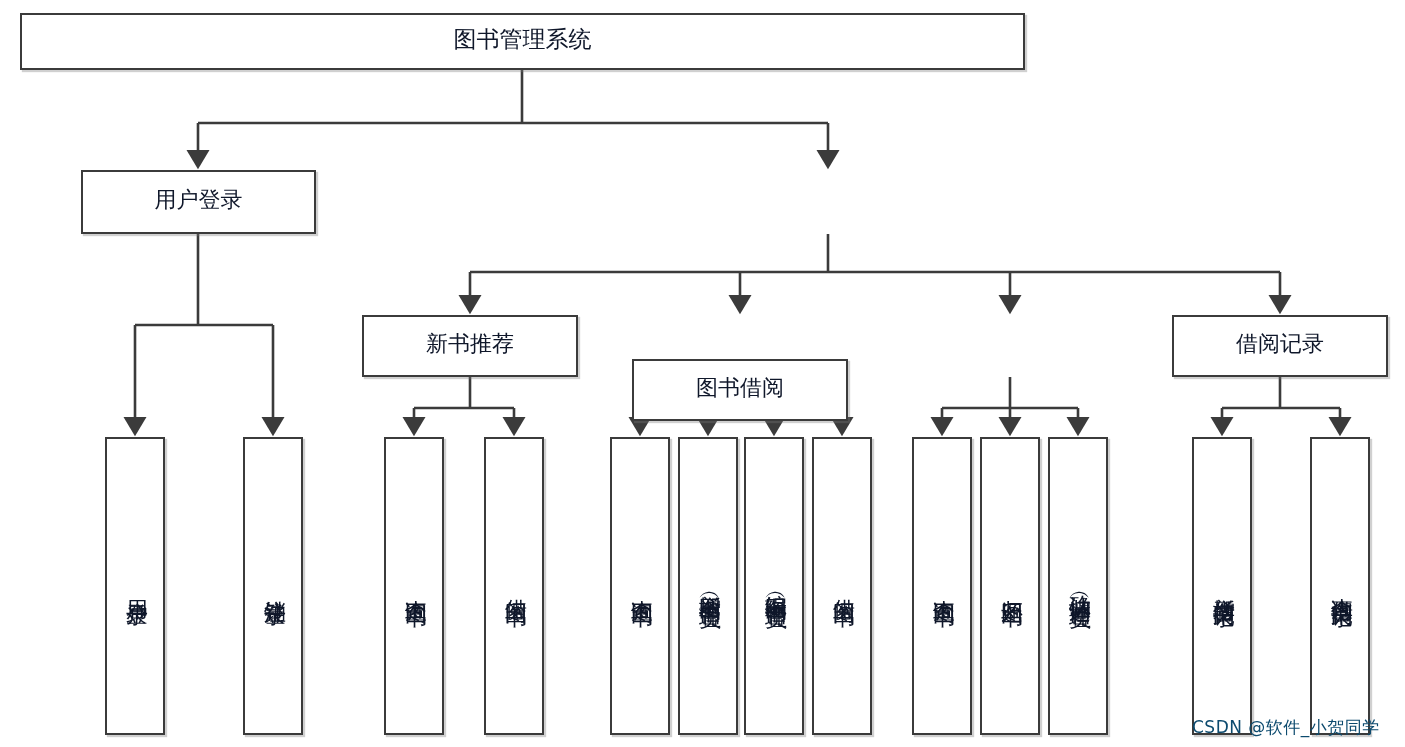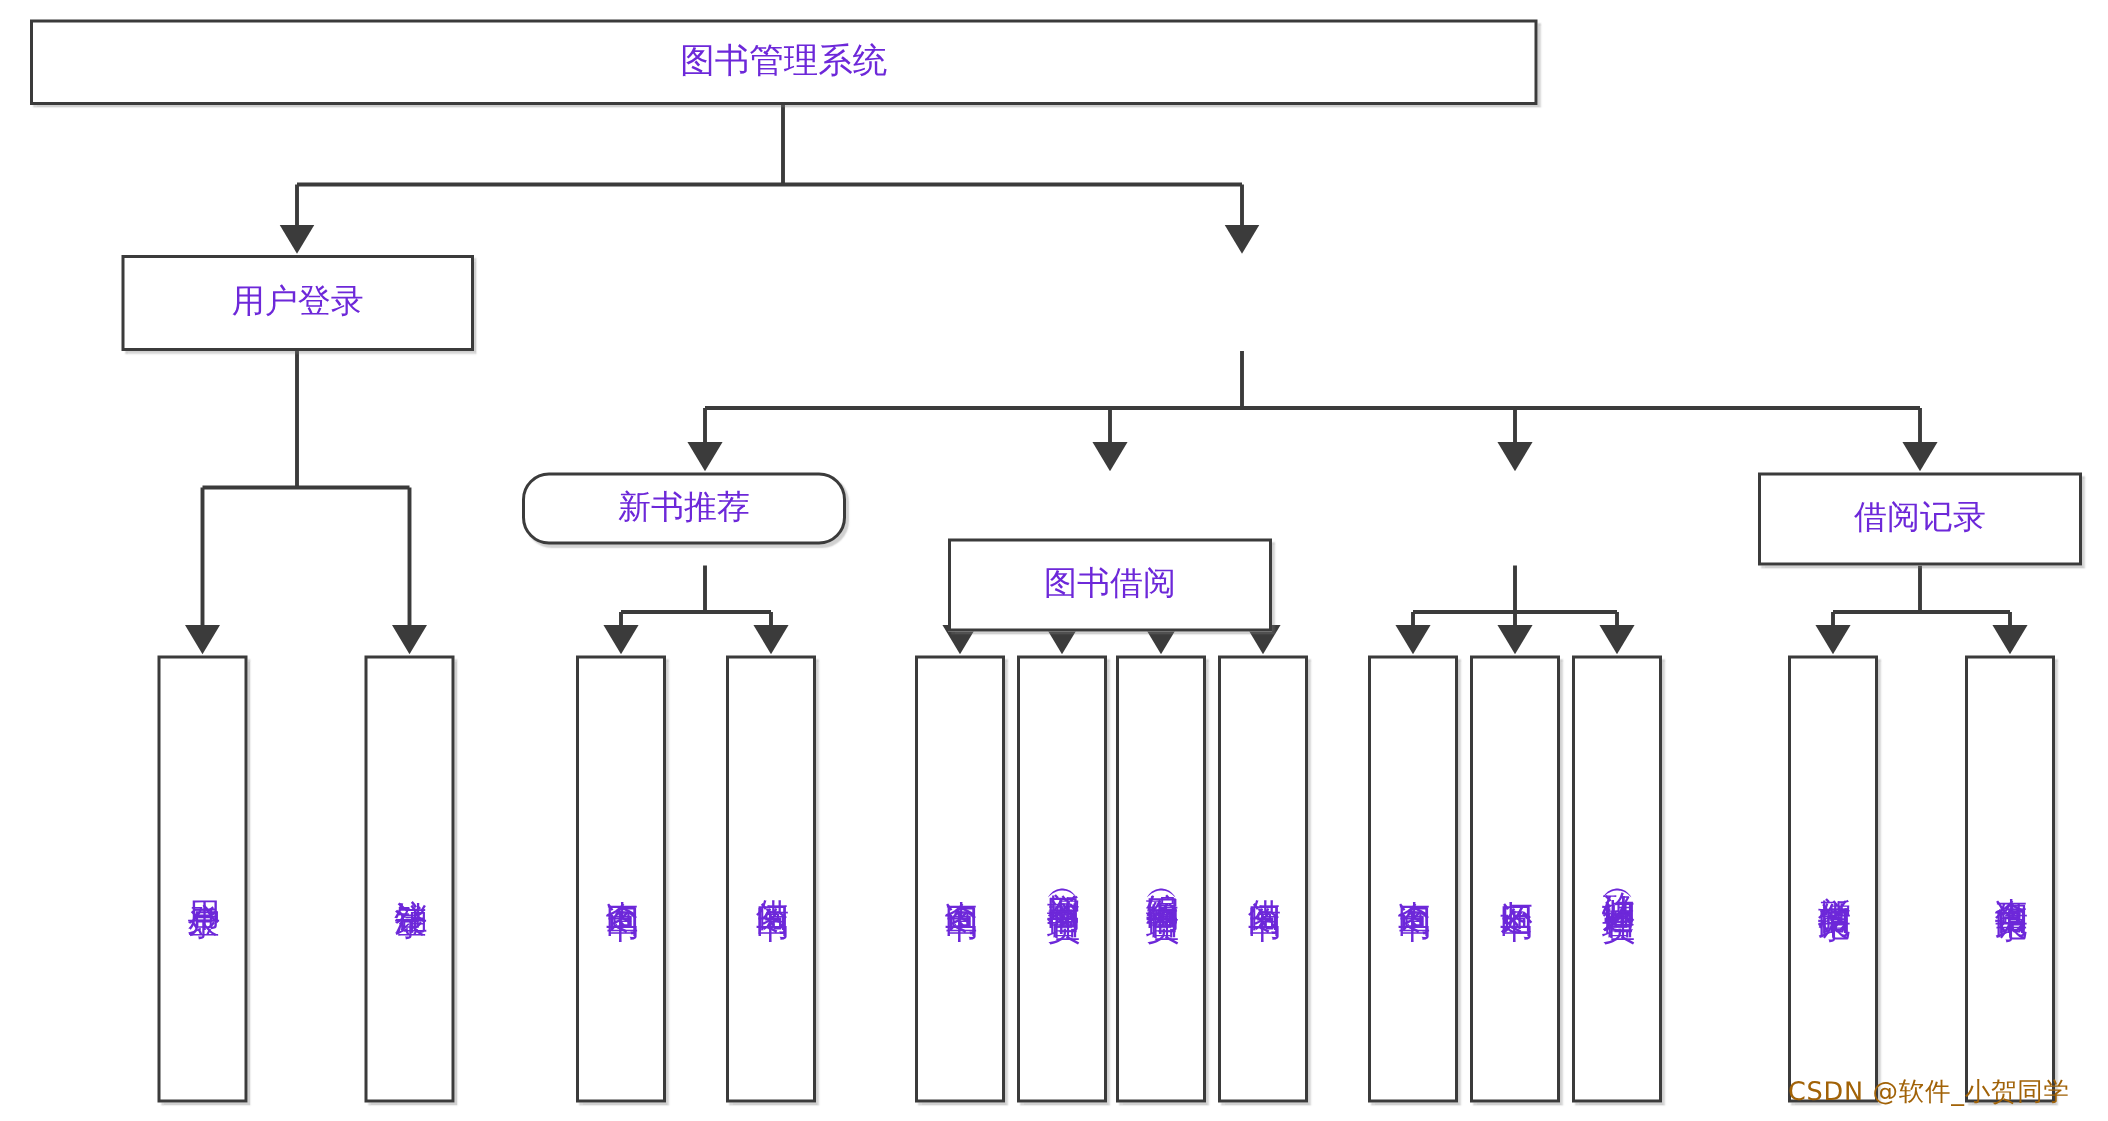--- a/index.html
+++ b/index.html
@@ -30,39 +30,40 @@
     position: absolute;
     box-sizing: border-box;
     border: 2px solid #3b3b3b;
     background: #ffffff;
     display: flex;
     align-items: center;
     justify-content: center;
     box-shadow: 2px 2px 1px rgba(120,120,120,0.35);
   }
   .node .label {
-    color: #6d28d9;
+    color: #0f172a;
     font-size: 22px;
     line-height: 1.12;
     text-align: right;
     white-space: nowrap;
+    font-family: Liberation Mono, monospace;
   }
   .node.vertical .label {
     writing-mode: vertical-rl;
     text-orientation: upright;
     font-size: 22px;
     line-height: 1.28;
     letter-spacing: 2px;
     white-space: normal;
     max-height: 284px;
   }
   .node.root .label { font-size: 23px; }
   .watermark {
     position: absolute;
-    color: #a16207;
+    color: #0c4a6e;
     font-size: 17px;
     white-space: nowrap;
     letter-spacing: 0.5px;
   }
 </style>
 </head>
 <body>
 
 <div id="canvas">
 
@@ -117,21 +118,21 @@
   </svg>
 
   <div class="node root" style="left:20px; top:13px; width:1005px; height:57px;">
     <span class="label">图书管理系统</span>
   </div>
 
   <div class="node" style="left:81px; top:170px; width:235px; height:64px;">
     <span class="label">用户登录</span>
   </div>
 
-  <div class="node" style="left:348px; top:315px; width:216px; height:48px;border-radius:18px;">
+  <div class="node" style="left:362px; top:315px; width:216px; height:62px;">
     <span class="label">新书推荐</span>
   </div>
   <div class="node" style="left:632px; top:315px; width:216px; height:62px;margin-top:44px;">
     <span class="label">图书借阅</span>
   </div>
   <div class="node" style="left:1172px; top:315px; width:216px; height:62px;">
     <span class="label">借阅记录</span>
   </div>
 
   <div class="node vertical" style="left:105px; top:437px; width:60px; height:298px;">

